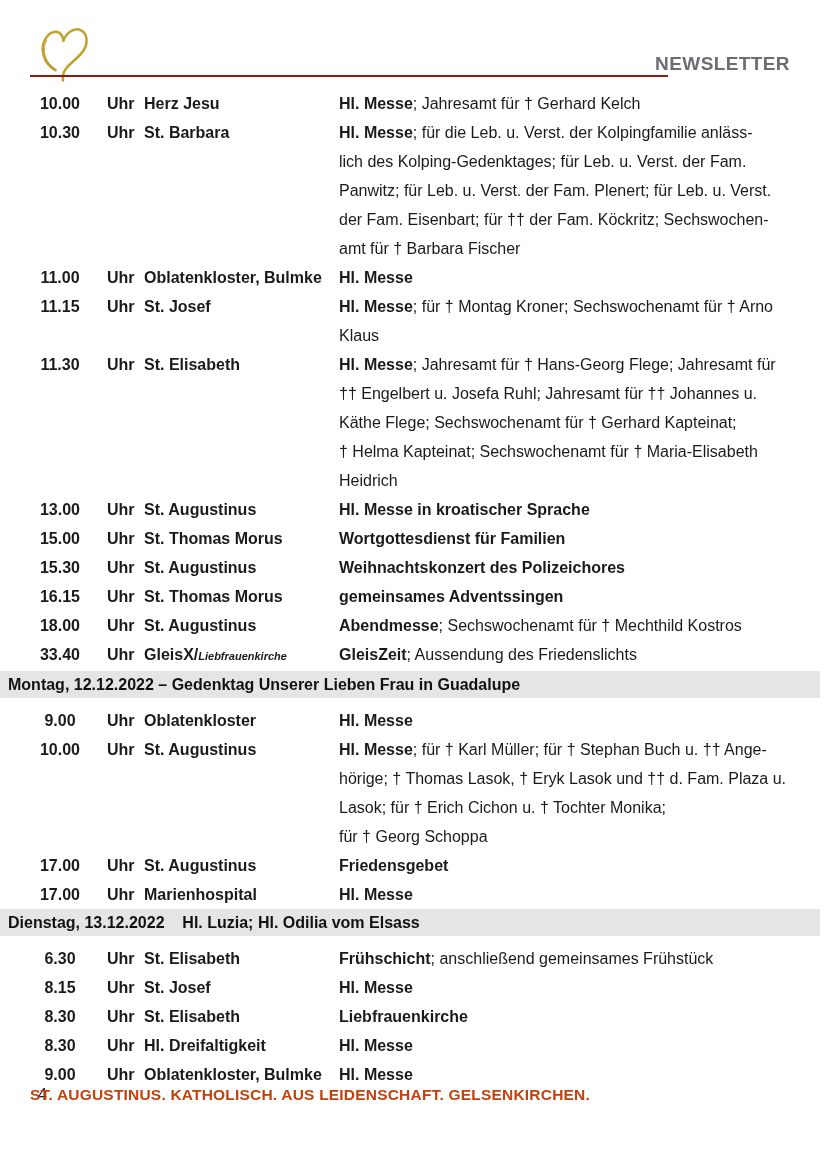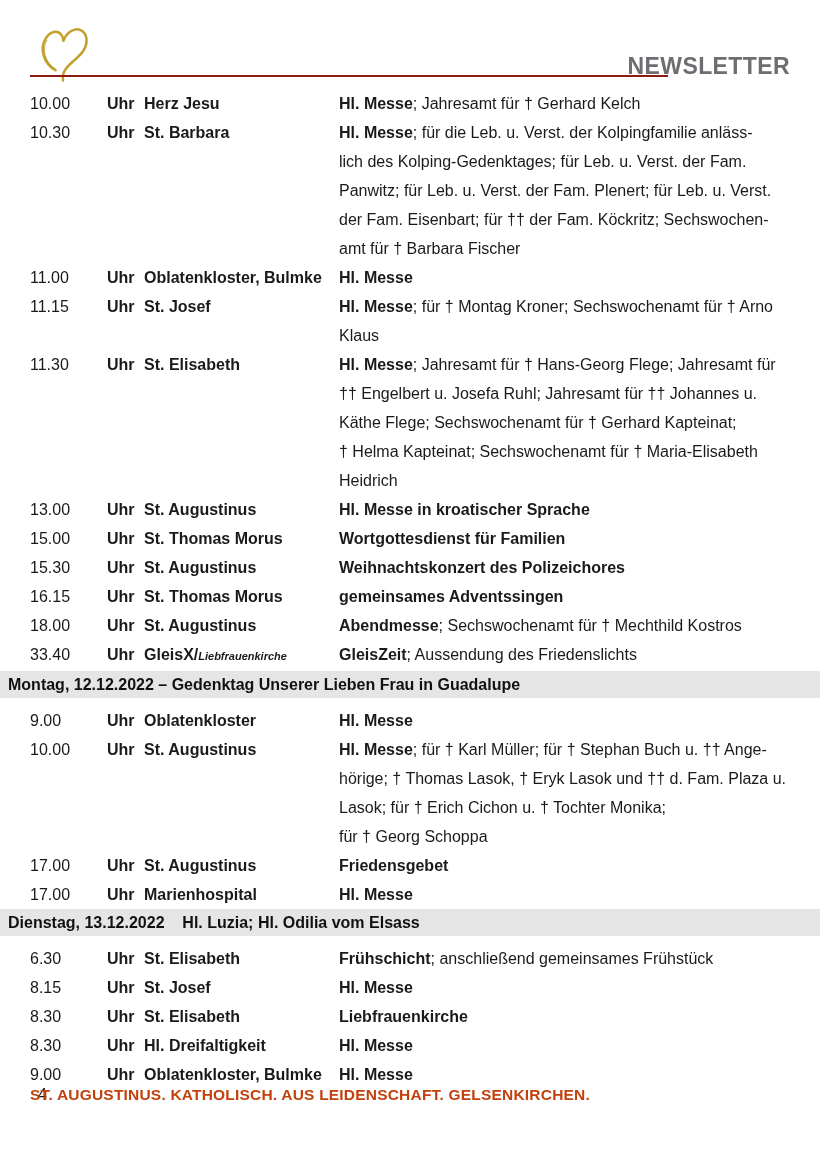--- a/index.html
+++ b/index.html
@@ -6,27 +6,27 @@
   body{
     width:827px;height:1170px;background:#ffffff;position:relative;
     font-family:"Liberation Sans","DejaVu Sans",sans-serif;
     color:#1a1a1a;-webkit-font-smoothing:antialiased;overflow:hidden;
   }
   
   .page-header{position:relative;height:88px;}
   .logo{position:absolute;left:36px;top:22px;width:54px;height:60px;}
   .rule{position:absolute;left:30px;top:75px;width:638px;height:2px;background:#8c1a12;}
   .brand{
-    position:absolute;right:37px;top:53px;font-size:23px;font-weight:bold;
+    position:absolute;right:37px;top:53px;font-size:19px;font-weight:bold;
     color:#6d6e71;letter-spacing:.4px;
   }
   
   .schedule{margin-top:1px;font-size:16px;line-height:29px;}
   .entry{display:flex;padding-left:30px;padding-right:32px;}
-  .col-time{width:60px;text-align:left;font-weight:normal;flex:none;}
+  .col-time{width:60px;text-align:center;font-weight:bold;flex:none;}
   .col-uhr{width:37px;padding-left:6px;font-weight:bold;flex:none;margin-left:11px;}
   .col-loc{width:195px;font-weight:bold;flex:none;white-space:nowrap;}
   .loc-sub{font-size:11px;font-weight:bold;font-style:italic;}
   .col-desc{flex:1;min-width:0;}
   .col-desc .dline{white-space:nowrap;}
   .col-desc b{font-weight:bold;}
   .section-header{
     background:#e5e5e5;color:#111;font-weight:bold;font-size:16px;
     line-height:27px;height:27px;padding-left:8px;margin:0 7px 8px 0;
     white-space:pre-wrap;

